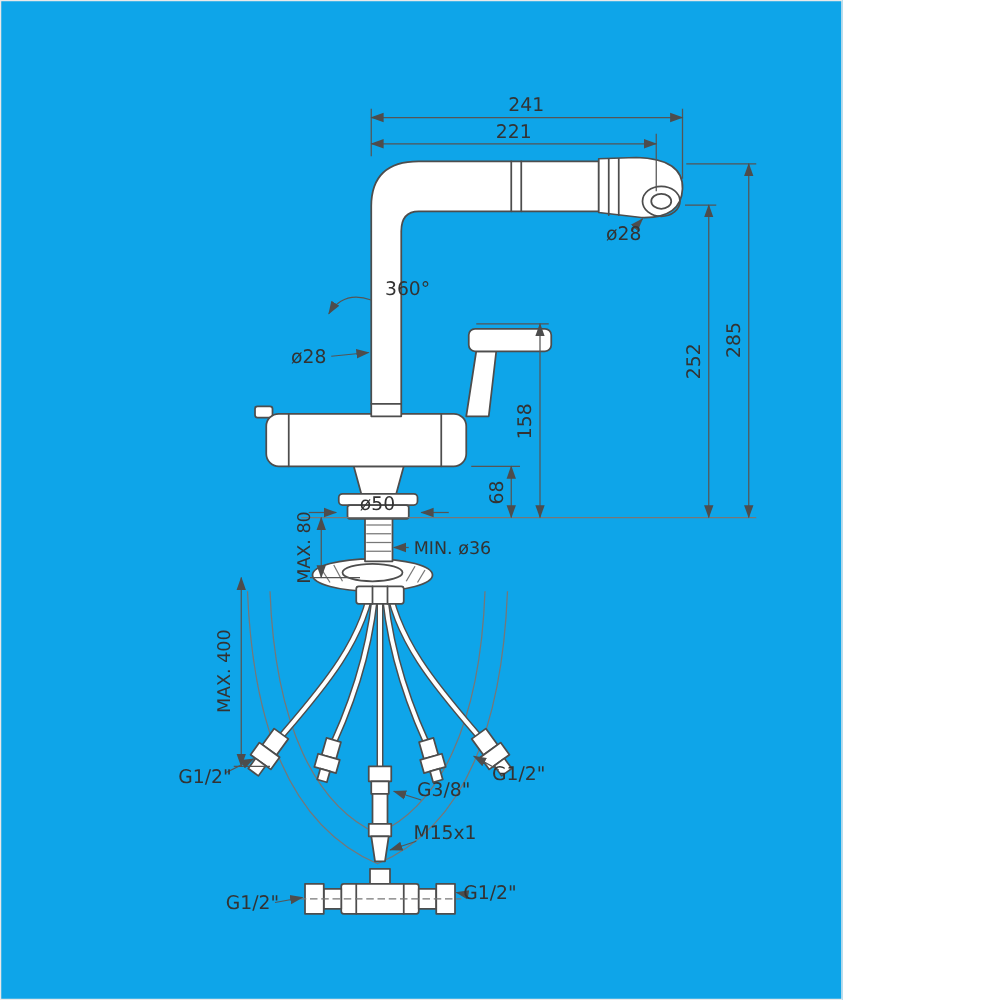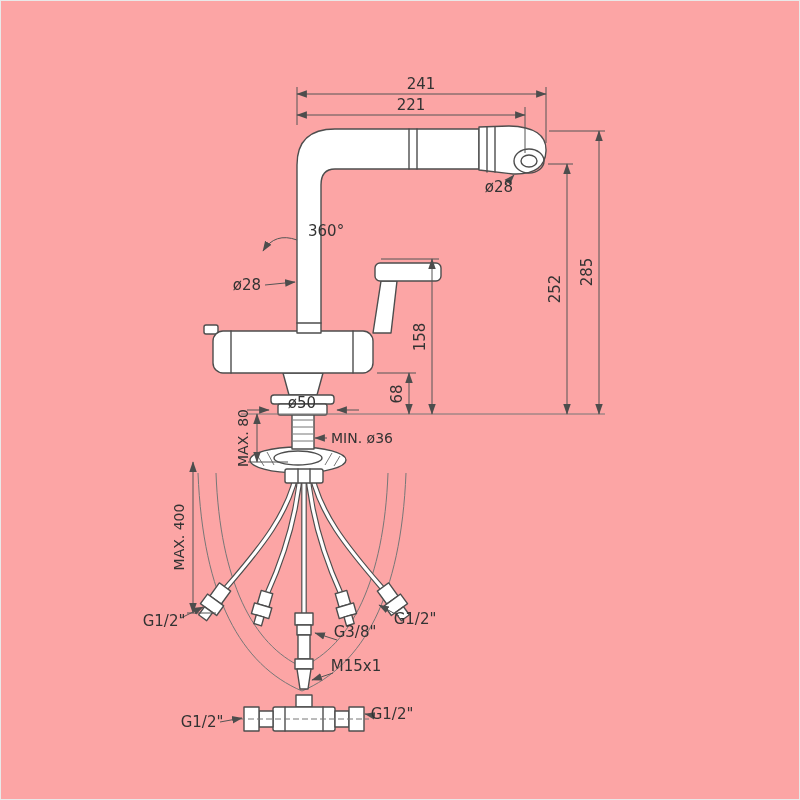--- a/index.html
+++ b/index.html
@@ -1,16 +1,16 @@
 <!DOCTYPE html>
 <html><head>
 <meta charset="utf-8">
 <style>
   html,body{margin:0;padding:0;background:#fff;}
-  .canvas{width:800px;height:800px;background:#fca5a5;border:1px solid #e9e9e9;box-sizing:border-box;position:relative;}
+  .canvas{width:674px;height:800px;background:#0ea5e9;border:1px solid #e9e9e9;box-sizing:border-box;position:relative;}
   svg{display:block;}
   text{font-family:"DejaVu Sans", sans-serif;fill:#333;}
   .t15{font-size:15px;}
   .t14{font-size:14px;}
   .ln{stroke:#4d4d4d;stroke-width:1.4;fill:#ffffff;stroke-linejoin:round;}
   .lnf{stroke:#4d4d4d;stroke-width:1.4;fill:none;stroke-linecap:round;stroke-linejoin:round;}
   .dim{stroke:#555;stroke-width:1;fill:none;}
   .thin{stroke:#777;stroke-width:1;fill:none;}
   .hoseO{stroke:#4d4d4d;stroke-width:5.5;fill:none;stroke-linecap:round;}
   .hoseI{stroke:#ffffff;stroke-width:3.2;fill:none;stroke-linecap:round;}

